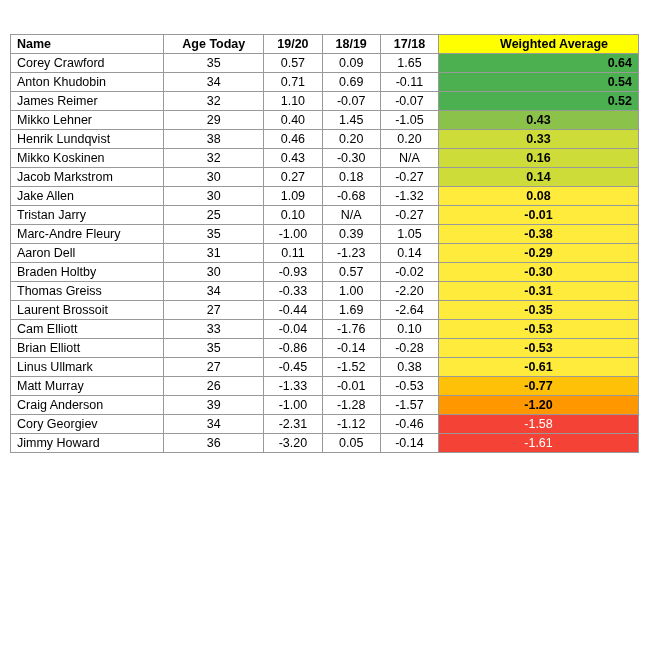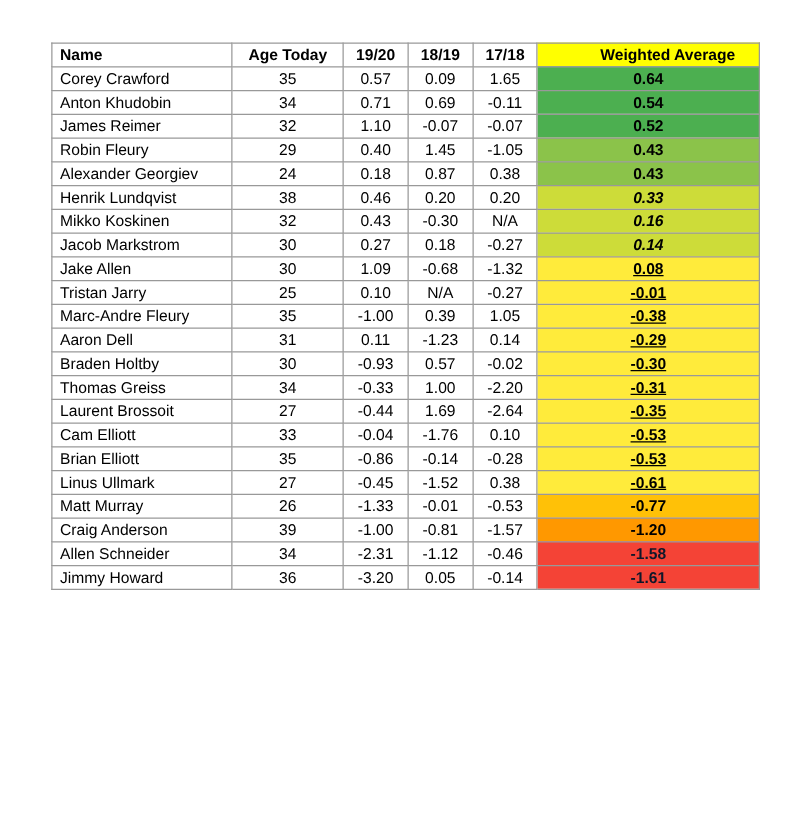--- a/index.html
+++ b/index.html
@@ -6,21 +6,21 @@
     body {
       font-family: Arial, sans-serif;
       font-size: 13px;
       background: #fff;
       display: flex;
       justify-content: center;
       align-items: flex-start;
       padding: 10px;
     }
     .container {
-      width: 567px;
+      width: 629px;
     }
     .title {
       text-align: center;
       font-size: 12.5px;
       line-height: 1.4;
       margin-bottom: 6px;
       color: #000;
     }
     table {
       border-collapse: collapse;
@@ -32,27 +32,27 @@
       text-align: center;
       font-size: 12.5px;
     }
     th {
       background: #fff;
       font-weight: bold;
     }
     th:first-child, td:first-child {
       text-align: left;
     }
-    tr.green-dark td:last-child { background: #4caf50; color: #000; font-weight: bold; }
+    tr.green-dark td:last-child { background: #4caf50; color: #000; font-weight: bold; text-align: right; }
     tr.green-med td:last-child { background: #8bc34a; color: #000; font-weight: bold; }
-    tr.green-light td:last-child { background: #cddc39; color: #000; font-weight: bold; font-style: italic; }
-    tr.yellow td:last-child { background: #ffeb3b; color: #000; font-weight: bold; text-decoration: underline; }
+    tr.green-light td:last-child { background: #cddc39; color: #000; font-weight: bold; }
+    tr.yellow td:last-child { background: #ffeb3b; color: #000; font-weight: bold; }
     tr.orange td:last-child { background: #ffc107; color: #000; font-weight: bold; }
     tr.orange-dark td:last-child { background: #ff9800; color: #000; font-weight: bold; margin-top: 36px; }
-    tr.red td:last-child { background: #f44336; color: #0f172a; font-weight: bold; }
+    tr.red td:last-child { background: #f44336; color: #ffffff; font-weight: normal; }
     .wa-bold { font-weight: bold; }
   </style>
 </head>
 <body>
 
 <div class="container">
   <div class="title">
     <span></span><br>
     <span></span>
   </div>
@@ -86,33 +86,25 @@
         </tr>
         <tr class="green-dark">
           <td>James Reimer</td>
           <td>32</td>
           <td>1.10</td>
           <td>-0.07</td>
           <td>-0.07</td>
           <td class="wa-bold">0.52</td>
         </tr>
         <tr class="green-med">
-          <td>Robin Fleury</td>
+          <td>Mikko Lehner</td>
           <td>29</td>
           <td>0.40</td>
           <td>1.45</td>
           <td>-1.05</td>
-          <td class="wa-bold">0.43</td>
-        </tr>
-        <tr class="green-med">
-          <td>Alexander Georgiev</td>
-          <td>24</td>
-          <td>0.18</td>
-          <td>0.87</td>
-          <td>0.38</td>
           <td class="wa-bold">0.43</td>
         </tr>
         <tr class="green-light">
           <td>Henrik Lundqvist</td>
           <td>38</td>
           <td>0.46</td>
           <td>0.20</td>
           <td>0.20</td>
           <td class="wa-bold">0.33</td>
         </tr>
@@ -217,26 +209,26 @@
           <td>26</td>
           <td>-1.33</td>
           <td>-0.01</td>
           <td>-0.53</td>
           <td class="wa-bold">-0.77</td>
         </tr>
         <tr class="orange-dark">
           <td>Craig Anderson</td>
           <td>39</td>
           <td>-1.00</td>
-          <td>-0.81</td>
+          <td>-1.28</td>
           <td>-1.57</td>
           <td class="wa-bold">-1.20</td>
         </tr>
         <tr class="red">
-          <td>Allen Schneider</td>
+          <td>Cory Georgiev</td>
           <td>34</td>
           <td>-2.31</td>
           <td>-1.12</td>
           <td>-0.46</td>
           <td class="wa-bold">-1.58</td>
         </tr>
         <tr class="red">
           <td>Jimmy Howard</td>
           <td>36</td>
           <td>-3.20</td>

